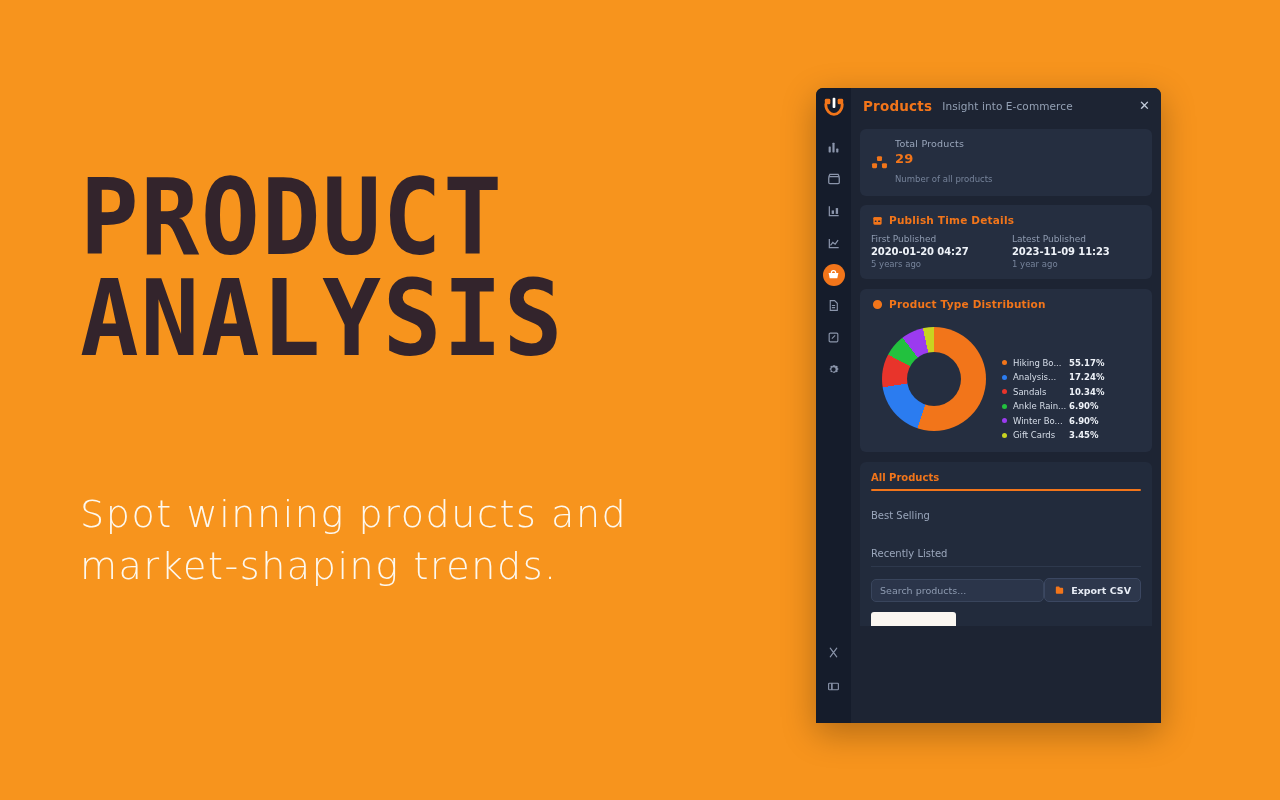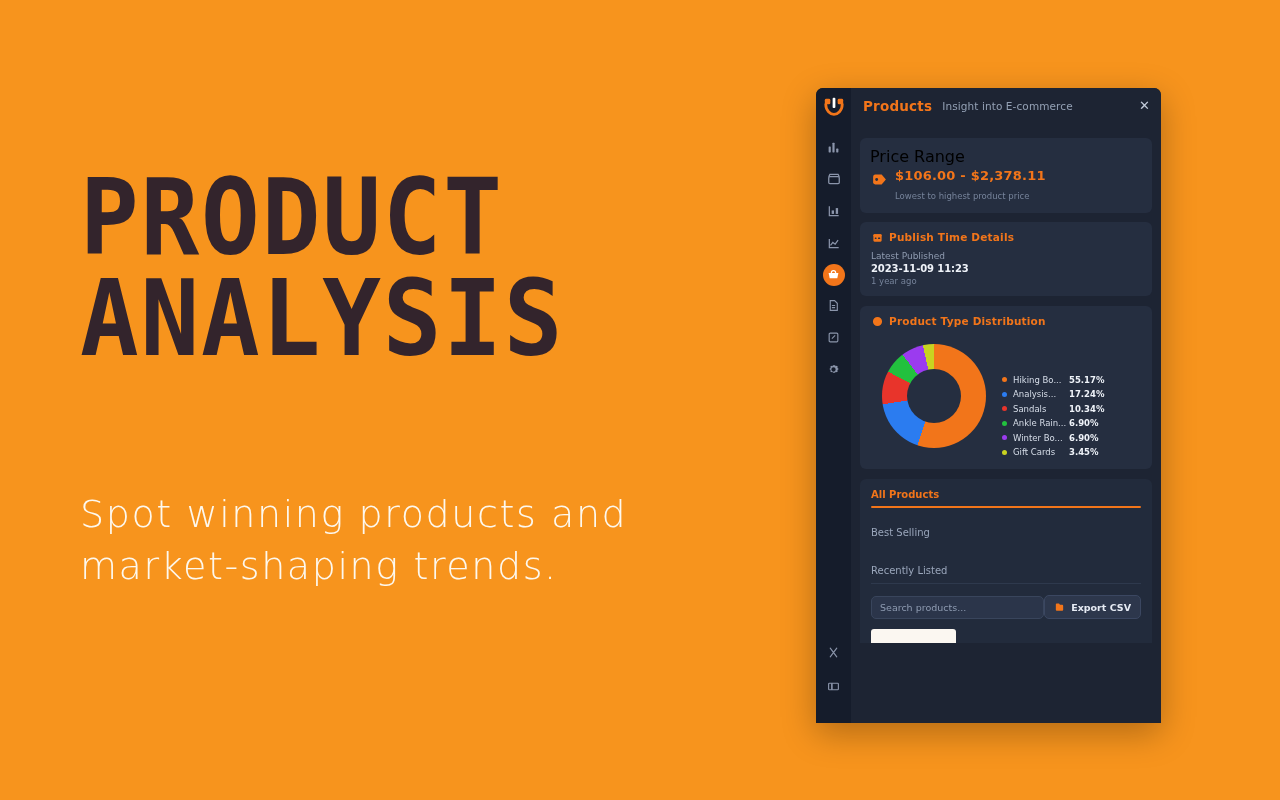--- a/index.html
+++ b/index.html
@@ -271,51 +271,57 @@
     <div class="titlebar">
       <span class="tb-title">Products</span>
       <span class="tb-sub">Insight into E-commerce</span>
       <span class="tb-close">✕</span>
     </div>
 
     <div class="body-scroll">
 
       <div class="stat-row">
 
-
-      </div>
-
-      <div class="panel wide-card">
-        <div class="sc-label">Price Range</div>
-        <div class="sc-mid">
-          <span class="sc-ico">
-            <svg width="17" height="17" viewBox="0 0 24 24" fill="#F2751A">
-              <path d="M3 8a3 3 0 013-3h9l6 7-6 7H6a3 3 0 01-3-3V8z"></path>
-              <circle cx="8" cy="12" r="2" fill="#252e40"></circle>
-            </svg>
-          </span>
-          <span class="sc-value">$106.00 - $2,378.11</span>
-        </div>
-        <div class="sc-hint">Lowest to highest product price</div>
-      </div>
+        <div class="stat-card">
+          <div class="sc-label">Total Products</div>
+          <div class="sc-mid">
+            <span class="sc-ico">
+              <svg width="17" height="17" viewBox="0 0 24 24" fill="#F2751A">
+                <rect x="8.5" y="3" width="7" height="7" rx="1.6"></rect>
+                <rect x="1.5" y="13" width="7" height="7" rx="1.6"></rect>
+                <rect x="15.5" y="13" width="7" height="7" rx="1.6"></rect>
+              </svg>
+            </span>
+            <span class="sc-value">29</span>
+          </div>
+          <div class="sc-hint">Number of all products</div>
+        </div>
+
+      </div>
+
 
       <div class="panel pub-card">
         <div class="card-head">
           <span class="ch-ico">
             <svg width="11" height="11" viewBox="0 0 24 24" fill="#F2751A">
               <rect x="3" y="5" width="18" height="16" rx="2.5"></rect>
               <rect x="3" y="5" width="18" height="5" rx="2.5" fill="#F2751A"></rect>
               <rect x="6" y="12" width="4" height="3" rx="1" fill="#252e40"></rect>
               <rect x="13" y="12" width="5" height="3" rx="1" fill="#252e40"></rect>
             </svg>
           </span>
           <span class="ch-txt">Publish Time Details</span>
         </div>
         <div class="pub-grid">
           <div class="pub-col">
+            <div class="pub-label">First Published</div>
+            <div class="pub-date">2020-01-20 04:27</div>
+            <div class="pub-ago">5 years ago</div>
+          </div>
+          <div class="pub-col">
             <div class="pub-label">Latest Published</div>
             <div class="pub-date">2023-11-09 11:23</div>
             <div class="pub-ago">1 year ago</div>
           </div>
         </div>
       </div>
 
       <div class="panel chart-card">
         <div class="card-head">
           <span class="ch-ico">

